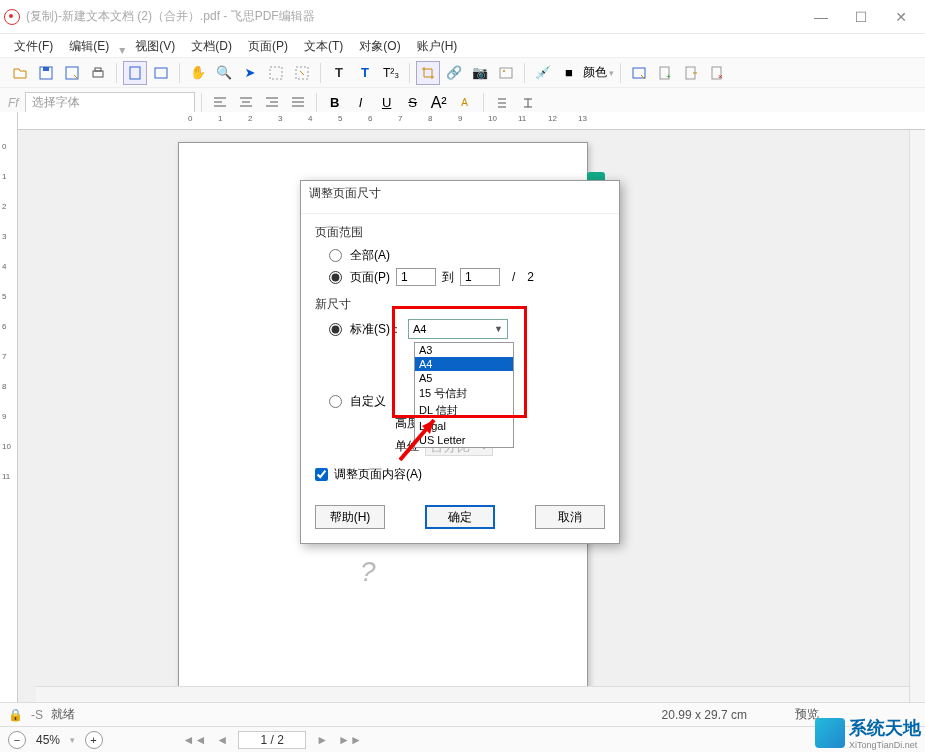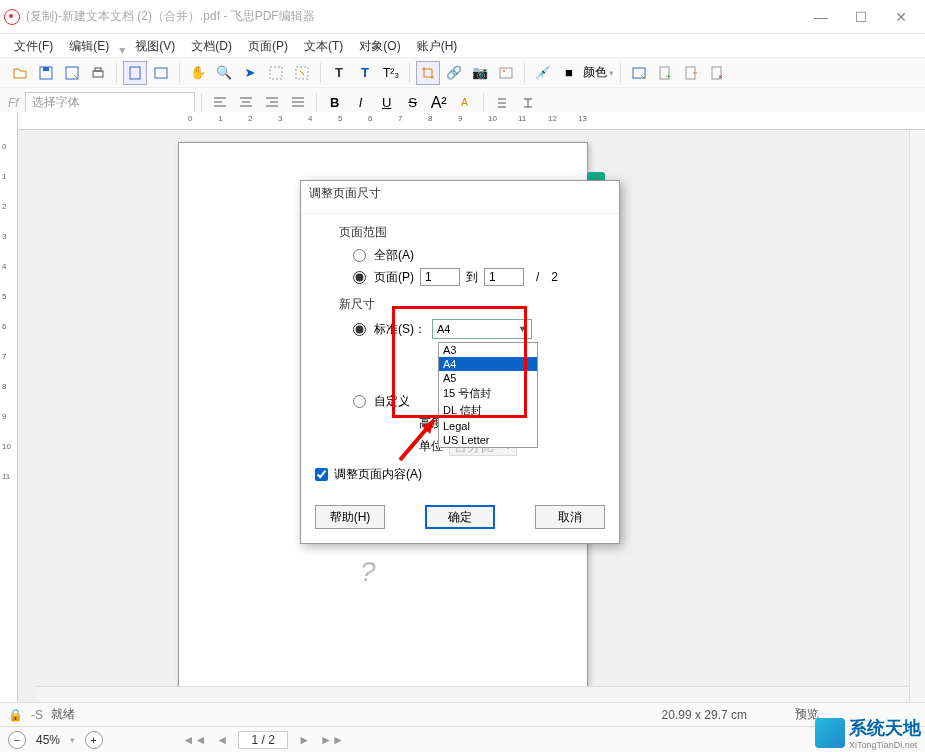--- a/index.html
+++ b/index.html
@@ -33,21 +33,21 @@
 
 
 .ruler-h .tick, .ruler-v .tick { position: absolute; font-size: 8px; color: #666; }
 .ruler-h .tick { top: 2px; }
 .ruler-v .tick { left: 2px; }
 
 
 .dialog { position: absolute; top: 180px; left: 300px; width: 320px; background: #fff; border: 1px solid #999; box-shadow: 3px 3px 10px rgba(0,0,0,0.3); z-index: 10; }
 .dialog-title { height: 33px; background: #fff; padding: 4px 8px; font-size: 12px; color: #333; border-bottom: 1px solid #eee; }
 .dialog-body { padding: 10px 14px; }
-.fieldset { margin-bottom: 10px; margin-left: 24px; }
+.fieldset { margin-bottom: 10px; }
 .fieldset-label { font-size: 12px; color: #333; margin-bottom: 6px; }
 .field-row { display: flex; align-items: center; gap: 6px; margin: 4px 0 4px 14px; font-size: 12px; }
 .field-row input[type=radio] { margin-right: 2px; accent-color: #333; }
 .field-row input[type=text] { width: 40px; height: 18px; border: 1px solid #999; padding: 0 4px; font-size: 12px; }
 
 
 .red-box { position: absolute; border: 3px solid #e00; pointer-events: none; z-index: 20; }
 
 
 .combo { width: 100px; height: 20px; border: 1px solid #7a9; background: #fff; display: flex; align-items: center; padding: 0 4px; justify-content: space-between; font-family: monospace; font-size: 11px; }
@@ -57,21 +57,21 @@
 .combo-item.sel { background: #0a64c8; color: #fff; }
 
 .dlg-buttons { display: flex; justify-content: space-between; padding: 8px 14px 14px; }
 .dlg-btn { width: 70px; height: 24px; border: 1px solid #999; background: #f5f5f5; font-size: 12px; display: flex; align-items: center; justify-content: center; }
 .dlg-btn.primary { border: 2px solid #0a64c8; }
 
 
 .statusbar1 { position: absolute; bottom: 26px; left: 0; right: 0; height: 24px; background: #fafafa; border-top: 1px solid #ddd; display: flex; align-items: center; padding: 0 8px; font-size: 12px; color: #555; gap: 8px; }
 .statusbar2 { position: absolute; bottom: 0; left: 0; right: 0; height: 26px; background: #fafafa; border-top: 1px solid #ddd; display: flex; align-items: center; padding: 0 8px; font-size: 12px; color: #333; gap: 10px; }
 .zoom-btn { width: 18px; height: 18px; border: 1px solid #999; border-radius: 50%; display: flex; align-items: center; justify-content: center; background: #fff; font-size: 11px; }
-.page-input { width: 50px; height: 18px; border: 1px solid #ccc; text-align: right; background: #fff; display: flex; align-items: center; justify-content: center; }
+.page-input { width: 68px; height: 18px; border: 1px solid #ccc; text-align: right; background: #fff; display: flex; align-items: center; justify-content: center; }
 
 
 .watermark { position: absolute; bottom: 2px; right: 4px; display: flex; align-items: center; gap: 4px; z-index: 30; }
 .watermark .logo { width: 30px; height: 30px; background: linear-gradient(135deg,#2bd,#28c); border-radius: 4px; }
 .watermark .txt { font-size: 18px; color: #06a; font-weight: bold; }
 .watermark .sub { font-size: 9px; color: #888; }
 .green-badge { position: absolute; top: 172px; right: 320px; width: 18px; height: 18px; background: #1a8; border-radius: 3px; z-index: 9; }
 
 .qmark { position: absolute; font-size: 28px; color: #bbb; font-style: italic; left: 360px; top: 556px; z-index: 5; }
 

